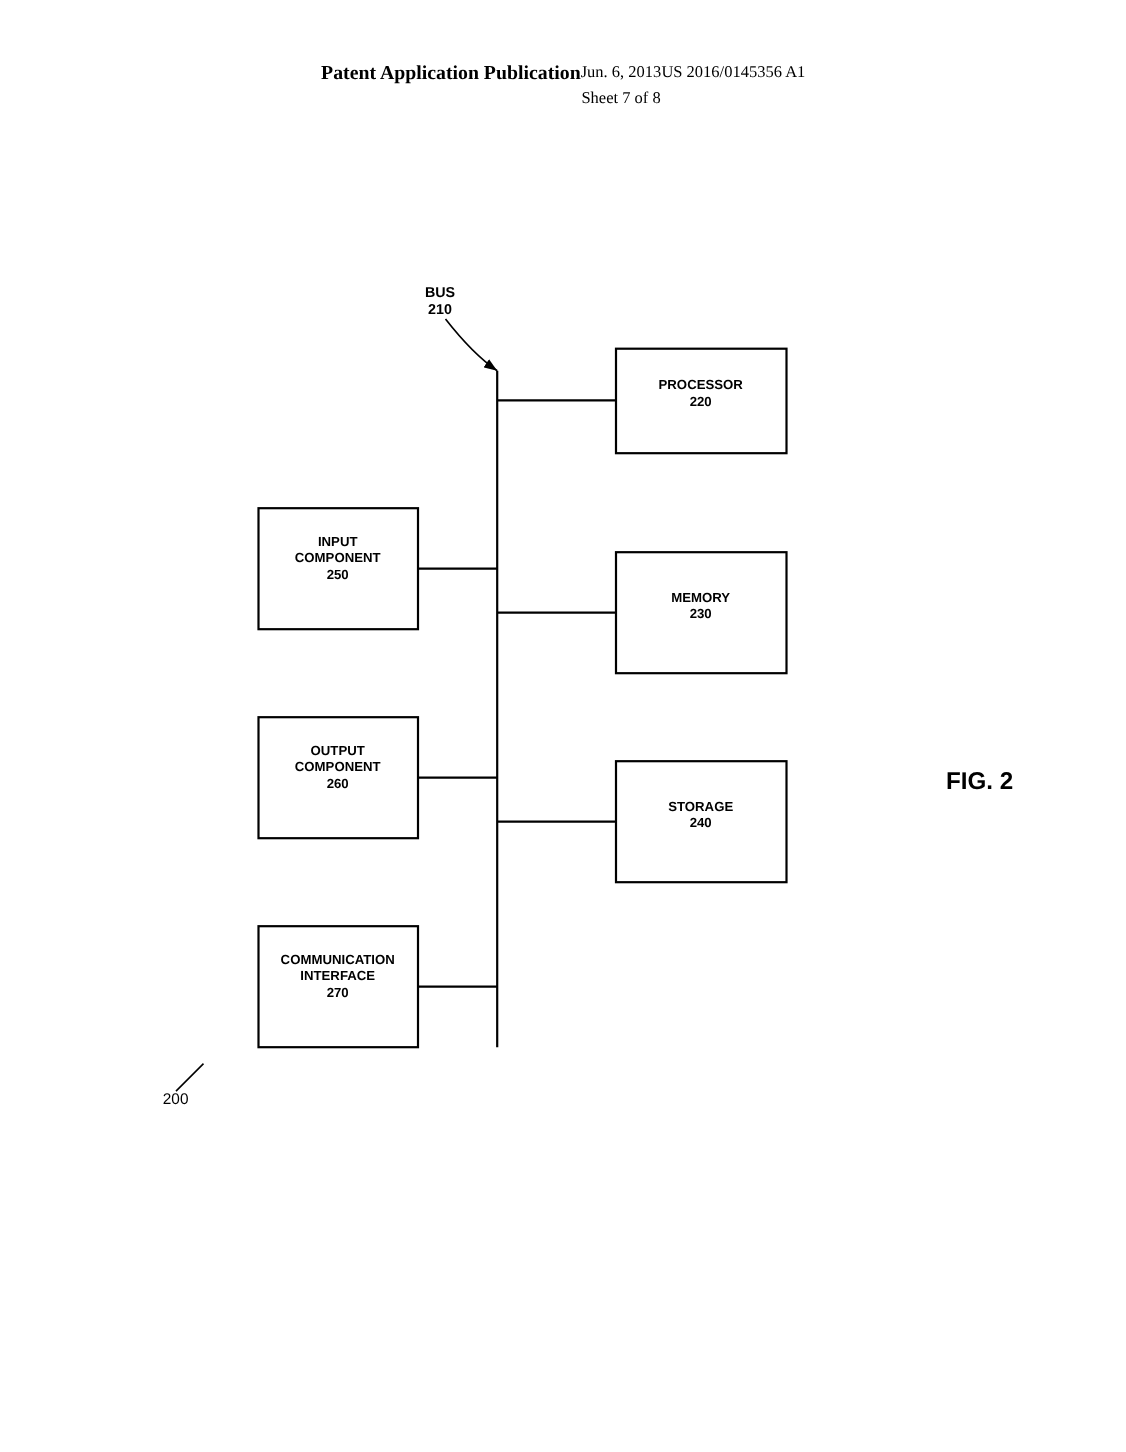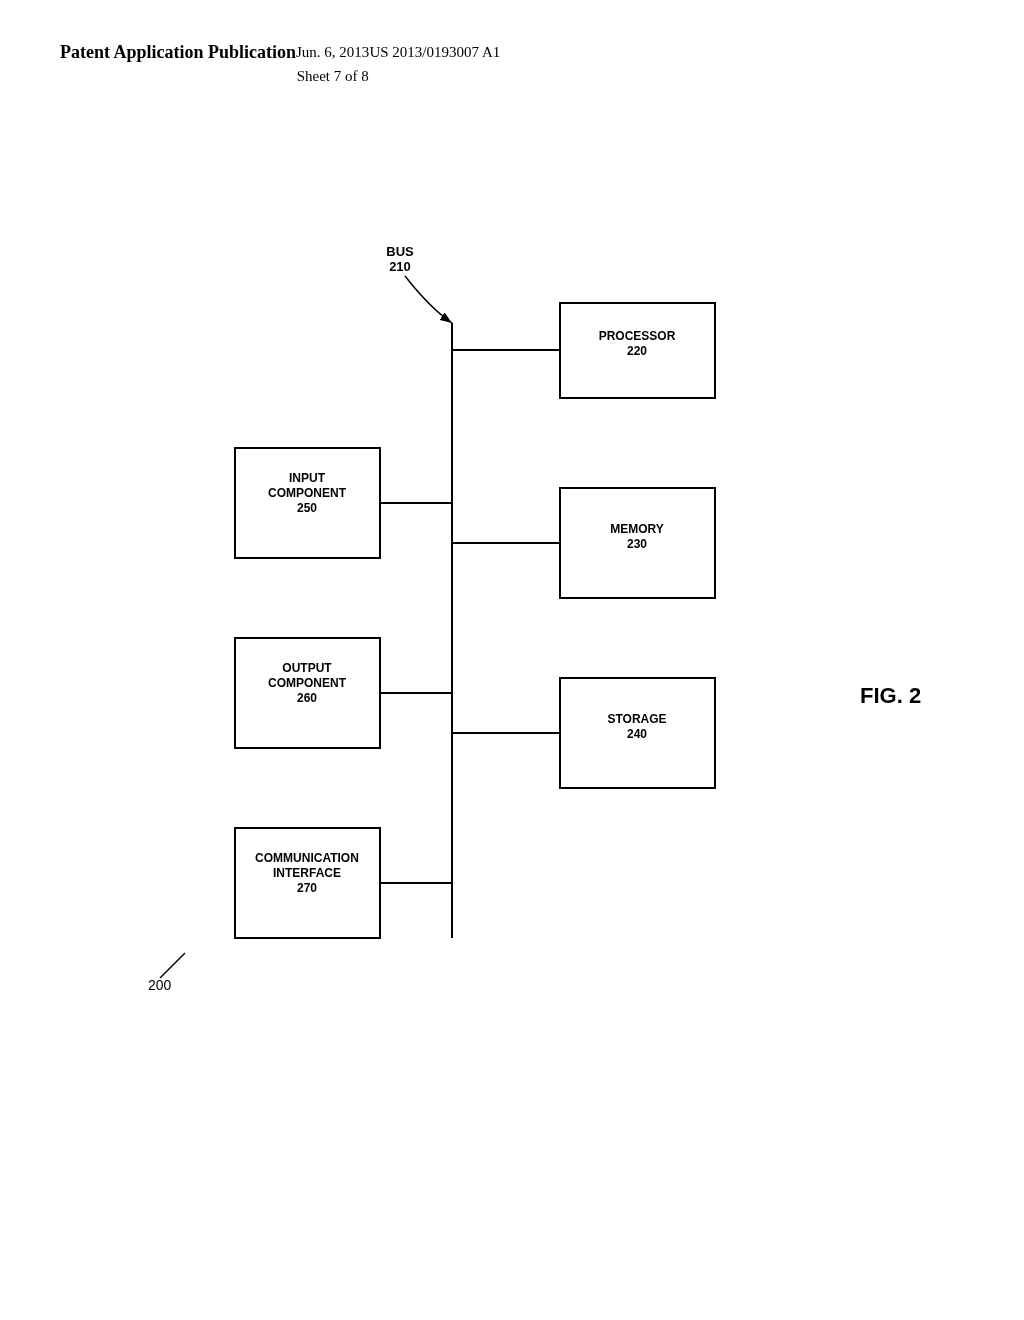--- a/index.html
+++ b/index.html
@@ -8,23 +8,23 @@
       height: 1320px;
       background: #ffffff;
       font-family: 'Times New Roman', Times, serif;
       position: relative;
       overflow: hidden;
     }
 
     
     .header {
       display: flex;
-      justify-content: flex-start;
+      justify-content: center;
       align-items: flex-start;
-      padding: 40px 60px 20px 60px;
+      padding: 54px 60px 20px 60px;
       border-bottom: none;
     }
     .header-left {
       font-size: 18px;
       font-weight: bold;
       line-height: 1.4;
     }
     .header-center {
       font-size: 15px;
       text-align: center;
@@ -45,21 +45,21 @@
   </style>
 </head>
 <body>
 
 <div class="header">
   <div class="header-left">Patent Application Publication</div>
   <div class="header-center">
     <span>Jun. 6, 2013</span><br>
     <span>Sheet 7 of 8</span>
   </div>
-  <div class="header-right">US 2013/0193007 A1</div>
+  <div class="header-right">US 2016/0145356 A1</div>
 </div>
 
 <div class="diagram-area">
   <svg width="1024" height="1200" style="position:absolute;top:0;left:0;">
 
     <text x="400" y="148" font-family="Arial, sans-serif" font-size="13" font-weight="bold" text-anchor="middle">BUS</text>
     <text x="400" y="163" font-family="Arial, sans-serif" font-size="13" font-weight="bold" text-anchor="middle">210</text>
 
     <path d="M 405 168 Q 430 200 452 215" stroke="#000" stroke-width="1.5" fill="none" marker-end="url(#arrowhead)"></path>
 

